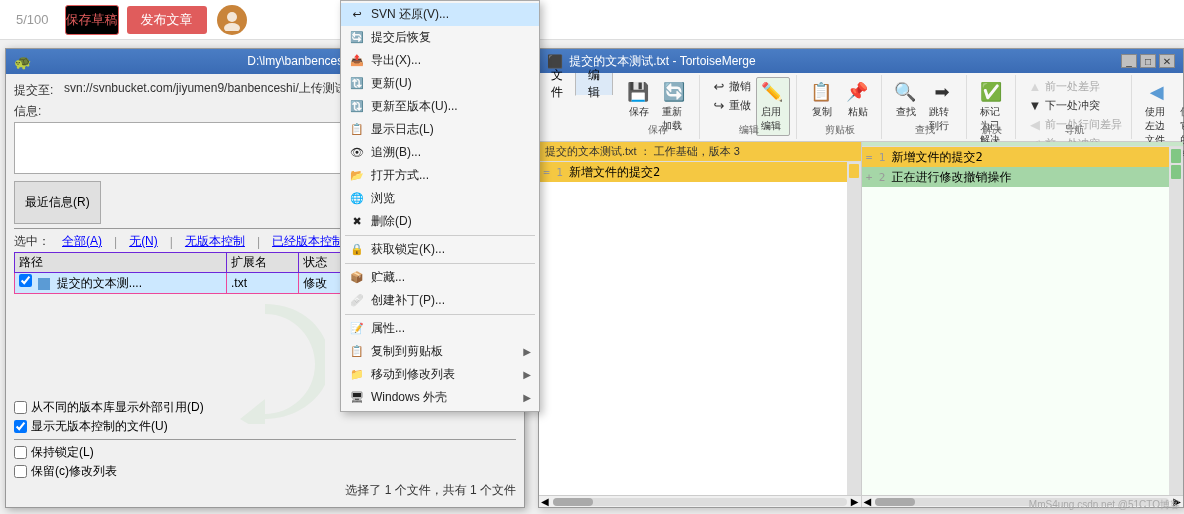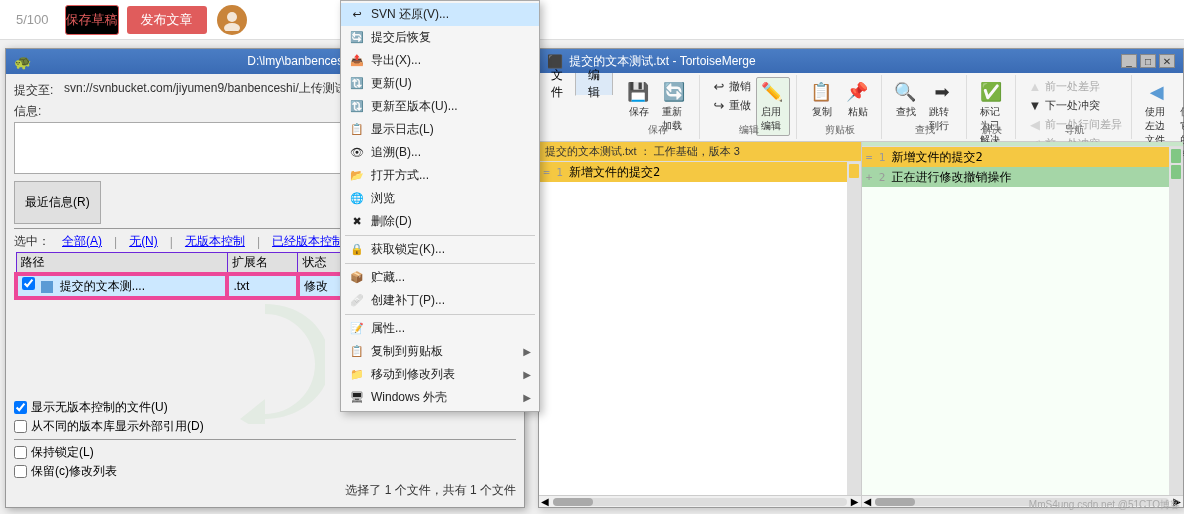--- a/index.html
+++ b/index.html
@@ -148,21 +148,21 @@
       font-size: 12px;
     }
     .svn-table th {
       background: #e0e0e0;
       border: 1px solid #6d28d9;
       padding: 1px 4px;
       text-align: left;
       font-weight: normal;
     }
     .svn-table td {
-      border: 4px solid #ec4899;
+      border: 1px solid #ec4899;
       padding: 1px 4px;
     }
     .svn-table tr.selected td { background: #cce8ff; }
     .svn-checkbox { margin-right: 3px; }
     .svn-file-icon {
       display: inline-block;
       width: 12px; height: 12px;
       background: #5b9bd5;
       margin-right: 3px;
       vertical-align: middle;
@@ -549,26 +549,26 @@
     
     <div class="svn-arrow-overlay">
       <svg width="120" height="120" viewBox="0 0 120 120">
         <path d="M60 10 C90 10, 110 35, 110 60 C110 90, 85 110, 60 110 L60 95 L35 115 L60 130 L60 115 C95 115, 125 90, 125 60 C125 25, 97 0, 60 0 Z" fill="#4aaa44" opacity="0.5"></path>
       </svg>
     </div>
   </div>
 
   <div class="svn-bottom">
     <div class="svn-check-row">
+      <input type="checkbox" style="">
+      <span>从不同的版本库显示外部引用(D)</span>
+    </div>
+    <div class="svn-check-row">
       <input type="checkbox" checked="" style="">
       <span>显示无版本控制的文件(U)</span>
-    </div>
-    <div class="svn-check-row">
-      <input type="checkbox" style="">
-      <span>从不同的版本库显示外部引用(D)</span>
     </div>
     <div class="svn-divider"></div>
     <div class="svn-check-row">
       <input type="checkbox" style="">
       <span>保持锁定(L)</span>
     </div>
     <div class="svn-check-row">
       <input type="checkbox" style="">
       <span>保留(c)修改列表</span>
     </div>

